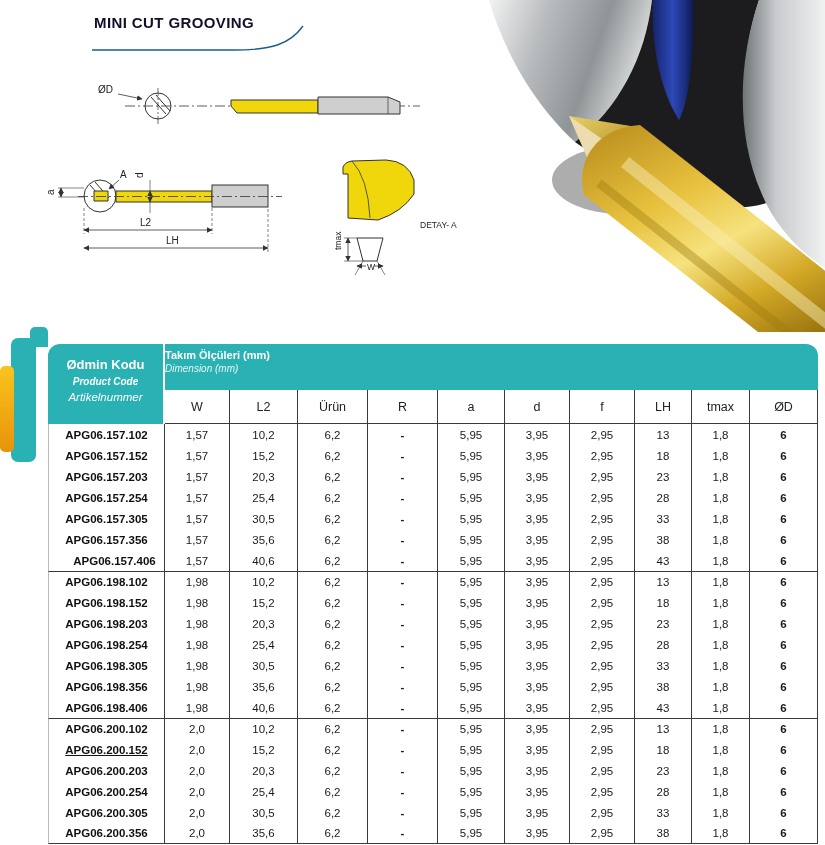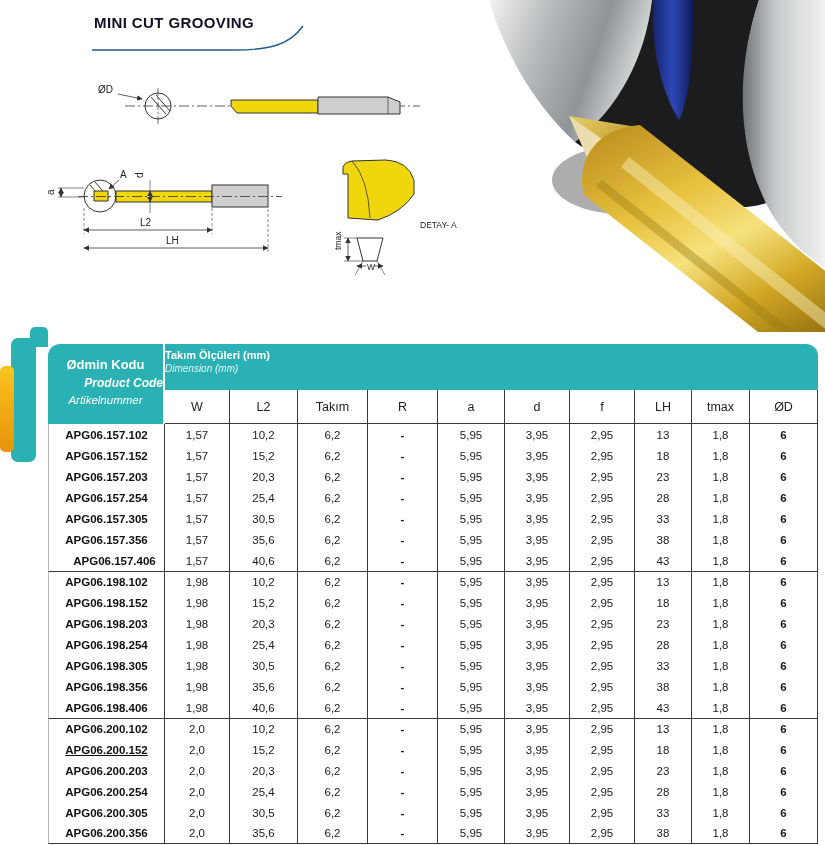--- a/index.html
+++ b/index.html
@@ -48,21 +48,21 @@
     grid-template-columns:117px 65px 68px 70px 70px 67px 65px 65px 57px 58px 68px;
     grid-template-rows:46px 34px repeat(20,21px);
     background:#fff;z-index:3;
   }
   .code-header{
     grid-column:1;grid-row:1/3;background:var(--teal,#29b1b4);
     border-radius:12px 0 0 0;border-right:2px solid #fff;
     color:#fff;text-align:center;padding-top:12px;box-sizing:border-box;
   }
   .code-header .l1{font-size:13px;font-weight:bold;line-height:1.45;}
-  .code-header .l2{font-size:12px;font-weight:bold;font-style:italic;line-height:1.45;text-align:right;}
+  .code-header .l2{font-size:10px;font-weight:bold;font-style:italic;line-height:1.45;}
   .code-header .l3{font-size:11.5px;font-style:italic;line-height:1.45;}
   .dim-header{
     grid-column:2/12;grid-row:1;background:var(--teal,#29b1b4);
     border-radius:0 12px 0 0;color:#fff;text-align:left;padding-top:4px;box-sizing:border-box;
   }
   .dim-header .l1{font-size:11px;font-weight:bold;line-height:1.3;}
   .dim-header .l2,.dim-header .l3{font-size:10px;font-style:italic;opacity:.88;line-height:1.3;}
   .col-cell{
     display:flex;align-items:center;justify-content:center;
     font-size:12.5px;color:#222;
@@ -219,21 +219,21 @@
     <div class="l2">Product Code</div>
     <div class="l3">Artikelnummer</div>
   </div>
   <div class="dim-header">
     <div class="l1">Takım Ölçüleri (mm)</div>
     <div class="l2">Dimension (mm)</div>
   </div>
 
 <div class="col-cell" style="grid-area: 2 / 2;">W</div>
     <div class="col-cell" style="grid-area: 2 / 3;">L2</div>
-    <div class="col-cell" style="grid-area: 2 / 4;">Takım</div>
+    <div class="col-cell" style="grid-area: 2 / 4;">Ürün</div>
     <div class="col-cell" style="grid-area: 2 / 5;">R</div>
     <div class="col-cell" style="grid-area: 2 / 6;">a</div>
     <div class="col-cell" style="grid-area: 2 / 7;">d</div>
     <div class="col-cell" style="grid-area: 2 / 8;">f</div>
     <div class="col-cell" style="grid-area: 2 / 9;">LH</div>
     <div class="col-cell" style="grid-area: 2 / 10;">tmax</div>
     <div class="col-cell" style="grid-area: 2 / 11;">ØD</div>
     <div class="code-cell" style="grid-area: 3 / 1;">APG06.157.102</div>
     <div class="val-cell" style="grid-area: 3 / 2;">1,57</div>
     <div class="val-cell" style="grid-area: 3 / 3;">10,2</div>

